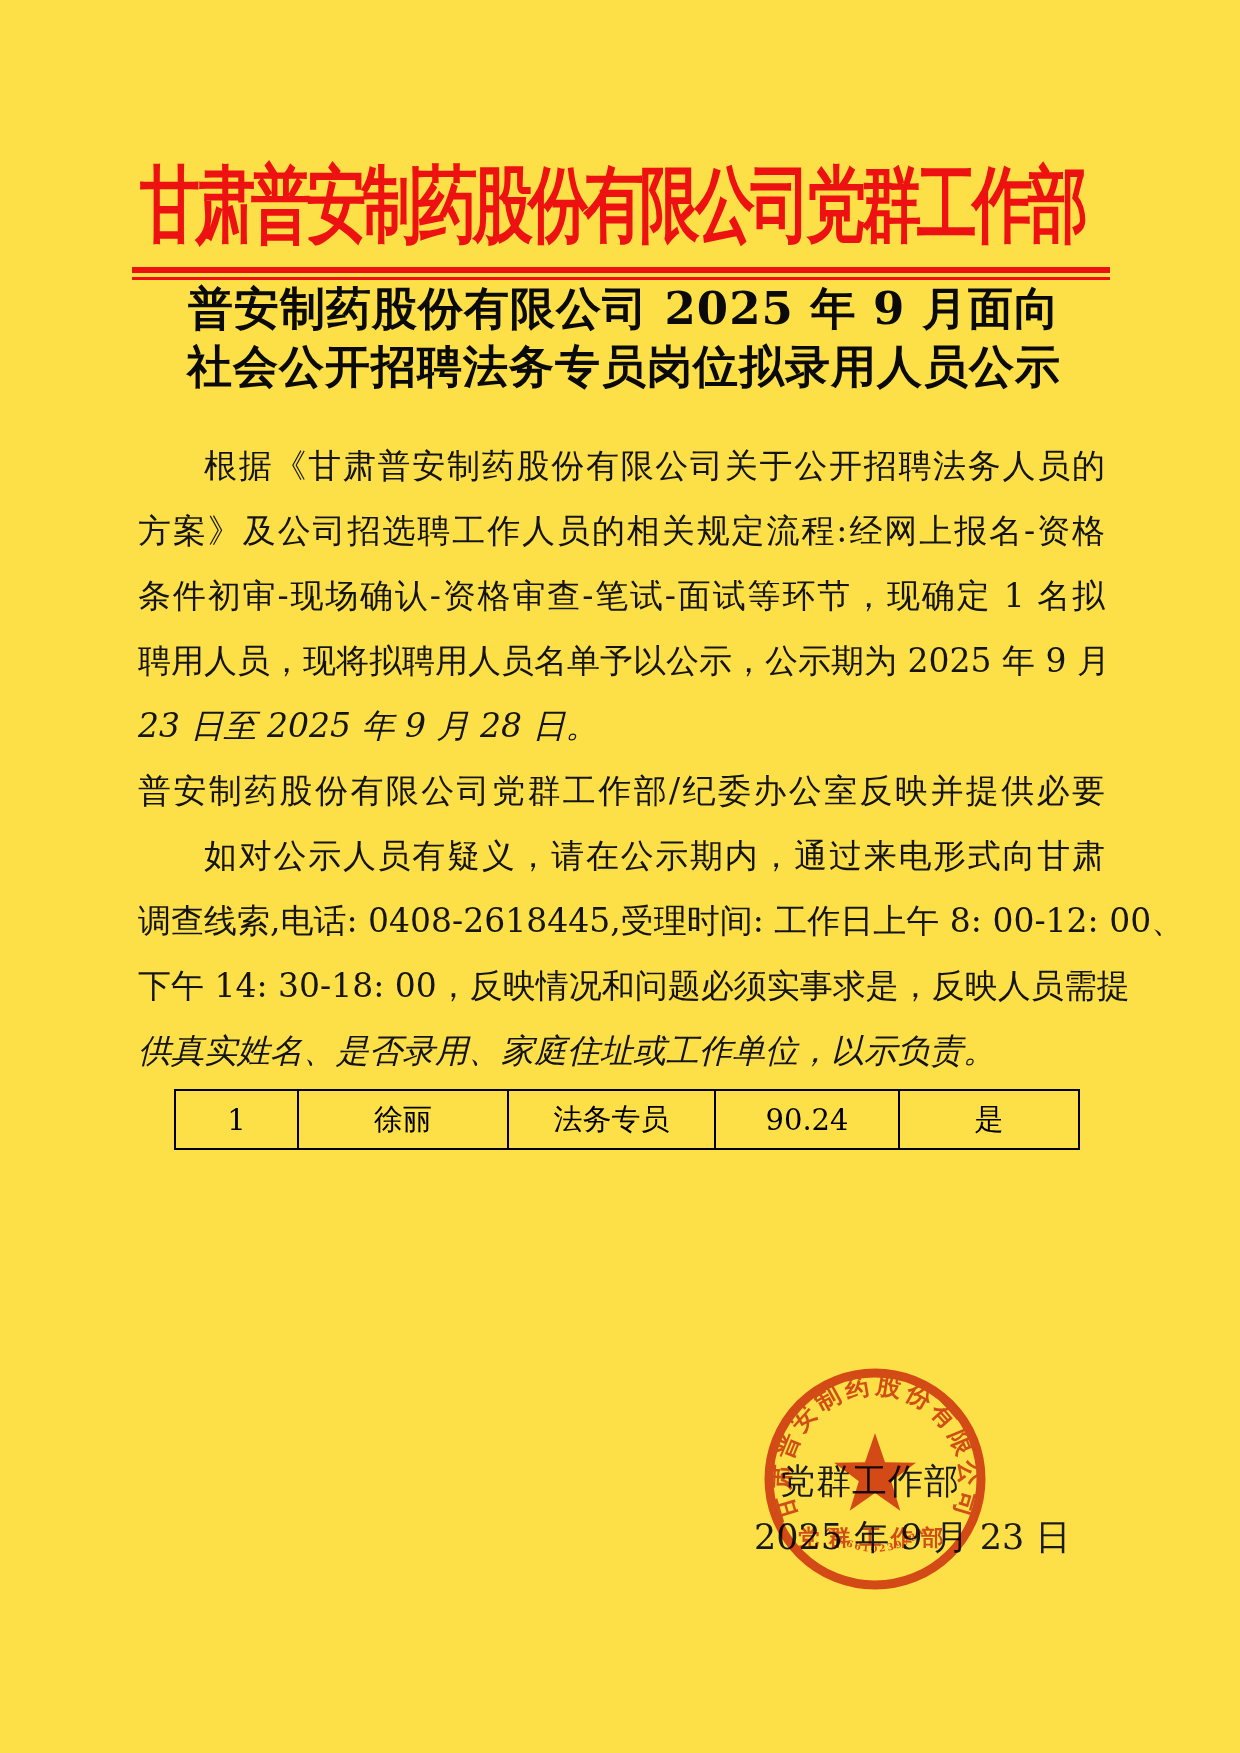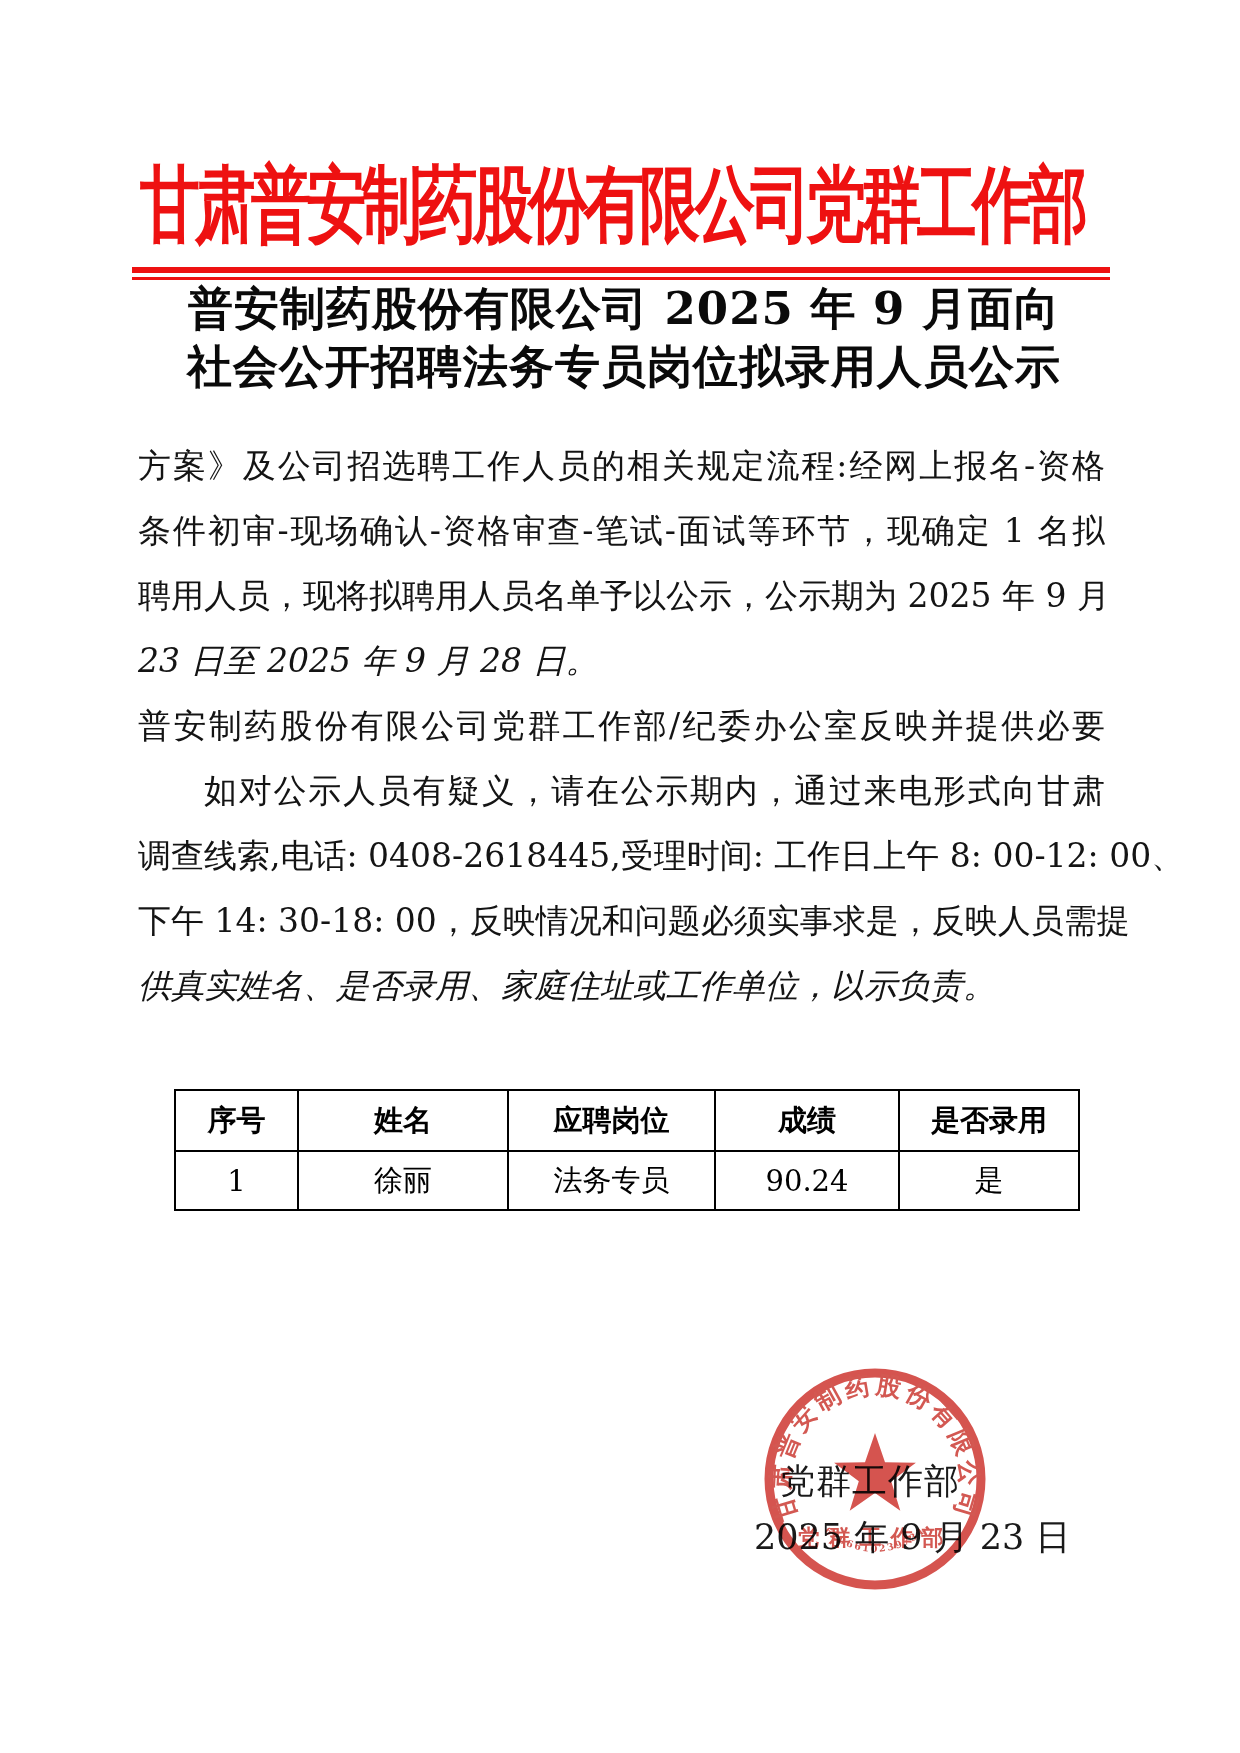--- a/index.html
+++ b/index.html
@@ -1,21 +1,21 @@
 <!DOCTYPE html>
 <html><head>
 <meta charset="utf-8">
 <style>
   html,body { margin:0; padding:0; background:#888; }
   .page {
     position: relative;
     width: 1240px;
     height: 1753px;
     margin: 0 auto;
-    background: #ffffff;
+    background: #fde047;
     overflow: hidden;
     font-family: "DejaVu Serif", "Liberation Serif", serif;
     color: #000;
   }
 
   
   .red-header {
     position: absolute;
     left: 140px;
     top: 163px;
@@ -137,20 +137,21 @@
   <div class="rule-thick"></div>
   <div class="rule-thin"></div>
 
   <div class="doc-title">
     <div>普安制药股份有限公司 2025 年 9 月面向</div>
     <div>社会公开招聘法务专员岗位拟录用人员公示</div>
   </div>
 
   <div class="body-text">
     <div class="para">
+      <div class="line line-first">根据《甘肃普安制药股份有限公司关于公开招聘法务人员的</div>
       <div class="line">方案》及公司招选聘工作人员的相关规定流程:经网上报名-资格</div>
       <div class="line">条件初审-现场确认-资格审查-笔试-面试等环节，现确定 1 名拟</div>
       <div class="line">聘用人员，现将拟聘用人员名单予以公示，公示期为 2025 年 9 月</div>
       <div class="line line-last">23 日至 2025 年 9 月 28 日。</div>
     </div>
     <div class="para">
       <div class="line">普安制药股份有限公司党群工作部/纪委办公室反映并提供必要</div>
       <div class="line line-first">如对公示人员有疑义，请在公示期内，通过来电形式向甘肃</div>
       <div class="line">调查线索,电话: 0408-2618445,受理时间: 工作日上午 8: 00-12: 00、</div>
       <div class="line">下午 14: 30-18: 00，反映情况和问题必须实事求是，反映人员需提</div>
@@ -160,27 +161,20 @@
 
   <table class="roster">
     <colgroup>
       <col class="col-no">
         <col class="col-name">
         <col class="col-pos">
         <col class="col-score">
         <col class="col-hire">
     </colgroup>
     <tbody>
-        <tr>
-      <th>序号</th>
-      <th>姓名</th>
-      <th>应聘岗位</th>
-      <th>成绩</th>
-      <th>是否录用</th>
-    </tr>
     <tr>
       <td>1</td>
       <td>徐丽</td>
       <td>法务专员</td>
       <td>90.24</td>
       <td>是</td>
     </tr>
   </tbody>
     </table>
 

